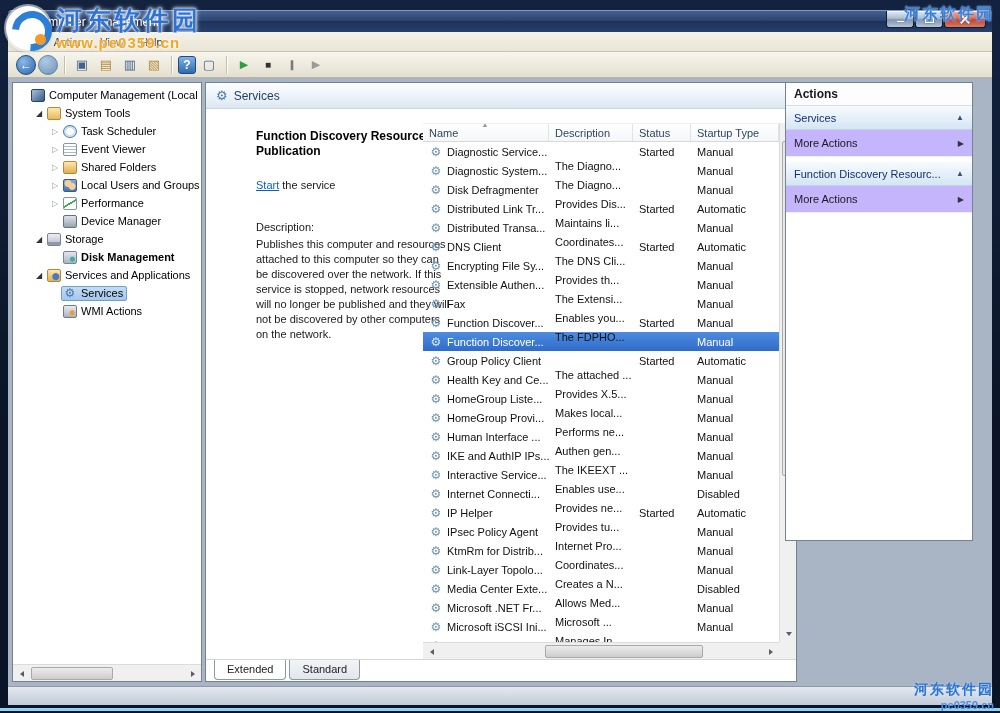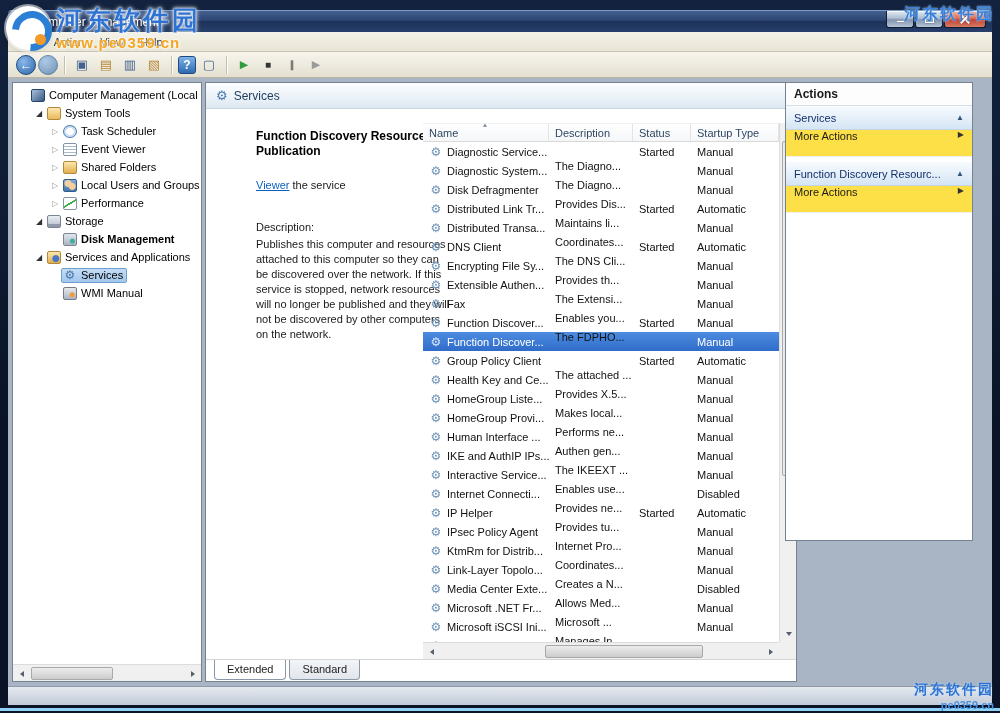--- a/index.html
+++ b/index.html
@@ -138,22 +138,22 @@
 
   
   .actions-panel { position:absolute; left:785px; top:82px; width:188px; height:459px;
     background:#fff; border:1px solid #75828f; font-size:11px; }
   .actions-header { height:23px; line-height:23px; padding-left:8px; font-weight:bold; font-size:12px;
     color:#1a1a1a; border-bottom:1px solid #d8dee6; background:#fdfdfd; }
   .act-section-bar { height:24px; background:linear-gradient(#f7fbfe,#d5e5f4);
     border-bottom:1px solid #c2d4e6; display:flex; align-items:center; padding:0 8px; color:#13306b; }
   .sec-label { white-space:nowrap; overflow:hidden; text-overflow:ellipsis; max-width:155px; }
   .chev { margin-left:auto; font-size:8px; color:#33557d; }
-  .act-item { height:27px; display:flex; padding:0 8px; color:#1a1a1a;
-    border-bottom:1px solid #eef2f6; background:#fde047; }
+  .act-item { height:27px; display:flex; align-items:center; padding:0 8px; color:#1a1a1a;
+    border-bottom:1px solid #eef2f6; background:#c4b5fd; }
   .arrow { margin-left:auto; font-size:8px; color:#333; }
   .act-gap { height:5px; }
 
   
   .wm-logo { position:absolute; left:6px; top:6px; display:flex; align-items:flex-start; z-index:60; }
   .wm-circle { width:44px; height:44px; border-radius:50%; background:#fff; position:relative;
     box-shadow:0 0 0 2px rgba(255,255,255,.55), 0 0 6px rgba(0,0,0,.3); }
   .wm-circle::before { content:""; position:absolute; left:6px; top:5px; width:26px; height:26px;
     border-radius:50%; border:7px solid #2b7fd4; border-left-color:transparent; transform:rotate(-40deg); }
   .wm-circle::after { content:""; position:absolute; right:4px; bottom:5px; width:11px; height:11px;
@@ -264,20 +264,27 @@
             <span class="tlabel">Local Users and Groups</span>
           </span>
         </div>
         <div class="tree-row" style="padding-left: 36px;">
           <span class="expander collapsed">▷</span>
           <span class="zone">
             <span class="ticon performance-icon"></span>
             <span class="tlabel">Performance</span>
           </span>
         </div>
+        <div class="tree-row" style="padding-left: 36px;">
+          <span class="expander none"></span>
+          <span class="zone">
+            <span class="ticon device-manager-icon"></span>
+            <span class="tlabel">Device Manager</span>
+          </span>
+        </div>
         <div class="tree-row" style="padding-left: 20px;">
           <span class="expander expanded">◢</span>
           <span class="zone">
             <span class="ticon storage-icon"></span>
             <span class="tlabel">Storage</span>
           </span>
         </div>
         <div class="tree-row" style="padding-left: 36px; font-weight: bold;">
           <span class="expander none"></span>
           <span class="zone">
@@ -296,21 +303,21 @@
           <span class="expander none"></span>
           <span class="zone">
             <span class="ticon services-icon">⚙</span>
             <span class="tlabel">Services</span>
           </span>
         </div>
         <div class="tree-row" style="padding-left: 36px;">
           <span class="expander none"></span>
           <span class="zone">
             <span class="ticon wmi-icon"></span>
-            <span class="tlabel">WMI Manual</span>
+            <span class="tlabel">WMI Actions</span>
           </span>
         </div>
       </div>
     <div class="hscroll">
       <div class="sbtn left">
           <span class="tri tri-left"></span>
         </div>
       <div class="thumb-h" style="left:18px; width:82px;"></div>
       <div class="sbtn right">
           <span class="tri tri-right"></span>
@@ -319,21 +326,21 @@
   </div>
 
   <div class="center-panel">
     <div class="banner">
       <span class="banner-icon">⚙</span>
       <span>Services</span>
     </div>
 
     <div class="desc-pane">
       <div class="svc-title">Function Discovery Resource Publication</div>
-      <div class="start-line"><span class="link">Viewer</span><span> the service</span></div>
+      <div class="start-line"><span class="link">Start</span><span> the service</span></div>
       <div class="desc-label">Description:</div>
       <div class="desc-text">Publishes this computer and resources attached to this computer so they can be discovered over the network.  If this service is stopped, network resources will no longer be published and they will not be discovered by other computers on the network.</div>
     </div>
 
     <div class="list-area">
       <div class="list-header">
           <div class="hcell name"><span class="hlabel">Name</span><span class="sort-caret">▲</span></div>
           <div class="hcell desc"><span class="hlabel">Description</span></div>
           <div class="hcell status"><span class="hlabel">Status</span></div>
           <div class="hcell startup"><span class="hlabel">Startup Type</span></div>

